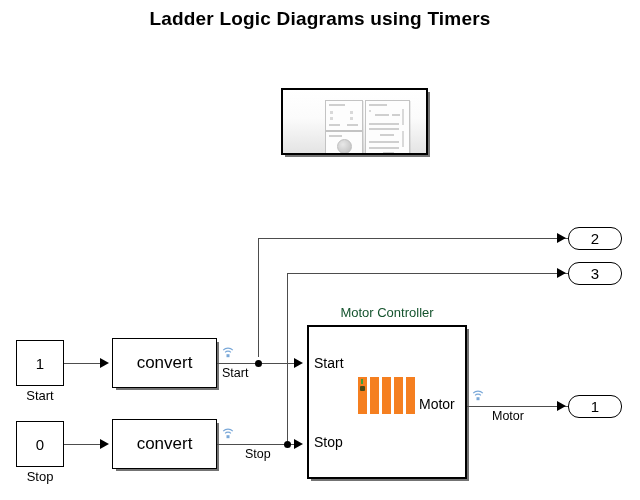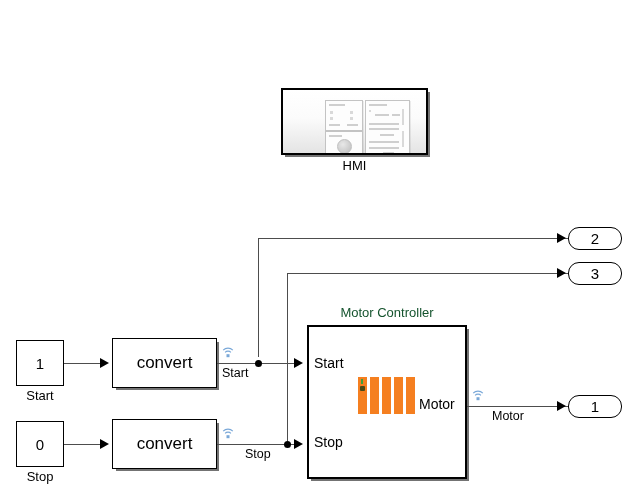--- a/index.html
+++ b/index.html
@@ -109,20 +109,21 @@
   .ladder{position:absolute;}
   .rung{position:absolute;background:#f57f20;}
   .mk-green{position:absolute;background:#3da03d;}
   .mk-dark{position:absolute;background:#4a4a18;border-radius:1px;}
 </style>
 </head>
 <body>
 
 <div id="canvas">
 
+  <div class="title">Ladder Logic Diagrams using Timers</div>
 
   <div class="blk hmi shadow" style="left:281px;top:88px;width:147px;height:67px;">
     <div class="hmi-art">
 
       <div class="pane" style="left:42px;top:10px;width:36px;height:29px;">
         <div class="miniline" style="left:3px;top:3px;width:16px;"></div>
         <div class="mini" style="left:4px;top:10px;width:3px;height:3px;"></div>
         <div class="mini" style="left:24px;top:10px;width:3px;height:3px;"></div>
         <div class="mini" style="left:4px;top:16px;width:3px;height:3px;"></div>
         <div class="mini" style="left:24px;top:16px;width:3px;height:3px;"></div>
@@ -145,21 +146,20 @@
         <div class="miniline" style="left:3px;top:22px;width:30px;"></div>
         <div class="miniline" style="left:3px;top:27px;width:30px;"></div>
         <div class="miniline" style="left:14px;top:33px;width:14px;"></div>
         <div class="mini" style="left:36px;top:30px;width:2px;height:16px;"></div>
         <div class="miniline" style="left:3px;top:40px;width:30px;"></div>
         <div class="miniline" style="left:3px;top:46px;width:30px;"></div>
         <div class="miniline" style="left:17px;top:51px;width:11px;"></div>
       </div>
     </div>
   </div>
-  <div class="blabel" style="left:281px;top:158px;width:147px;">HMI</div>
 
   <div class="wh" style="left:258px;top:238px;width:310px;"></div>
   <div class="wv" style="left:258px;top:238px;height:119px;"></div>
   <div class="arrow" style="left:557px;top:233px;"></div>
   <div class="blk outport" style="left:568px;top:227px;width:54px;height:23px;">
     <span>2</span>
   </div>
 
   <div class="wh" style="left:287px;top:273px;width:281px;"></div>
   <div class="wv" style="left:287px;top:273px;height:168px;"></div>

